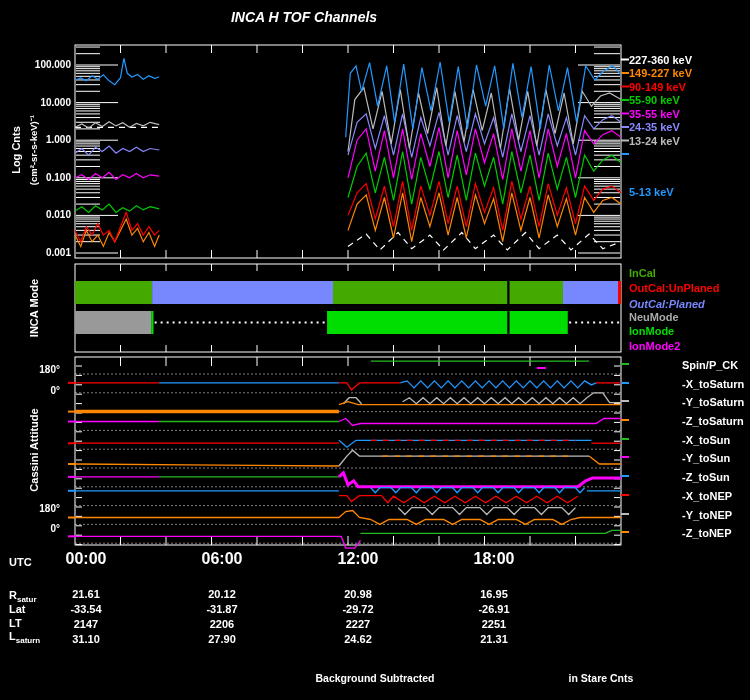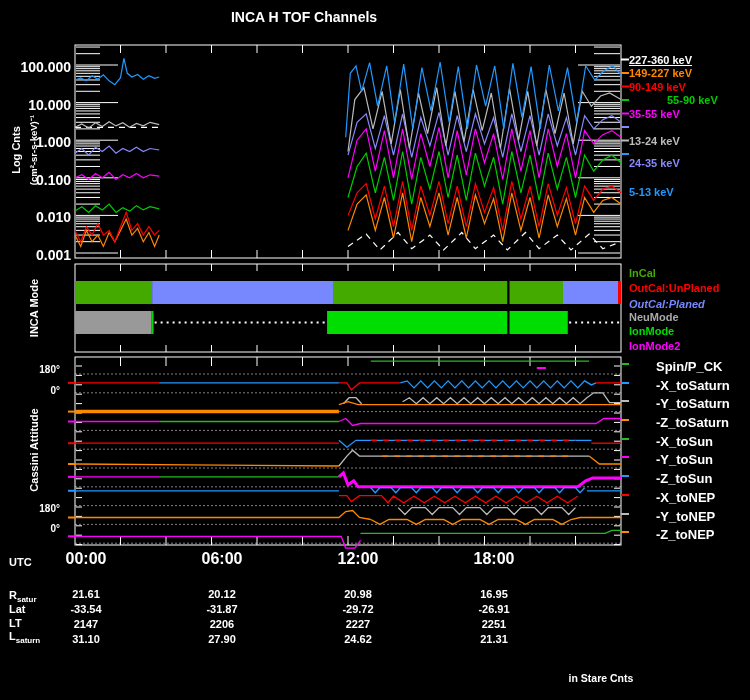--- a/index.html
+++ b/index.html
@@ -1,25 +1,25 @@
 <!DOCTYPE html>
 <html><head>
 <meta charset="utf-8">
 <style>
   html,body{margin:0;padding:0;background:#000;}
   .page{position:relative;width:750px;height:700px;background:#000;overflow:hidden;
         font-family:"Liberation Sans",sans-serif;font-weight:bold;color:#fff;}
   svg{position:absolute;left:0;top:0;}
   .t{position:absolute;white-space:nowrap;}
-  .title{top:9px;left:0;width:608px;text-align:center;font-size:14px;}
+  .title{top:9px;left:0;width:608px;text-align:center;font-size:14px;font-style:italic;}
   .subtitle{top:27px;left:0;width:750px;text-align:center;font-size:10px;}
-  .yt{font-size:14px;width:60px;left:11px;text-align:right;}
+  .yt{font-size:10px;width:60px;left:11px;text-align:right;}
   .ayt{font-size:10px;width:42px;left:18px;text-align:right;}
   .lg{font-size:11px;left:629px;}
-  .alab{font-size:13px;left:608px;color:#fff;padding-left:48px;}
+  .alab{font-size:11px;left:634px;color:#fff;padding-left:48px;}
   .xt{font-size:16px;width:60px;text-align:center;top:550px;}
   .val{font-size:11px;width:70px;text-align:center;}
   .rlab{font-size:11px;left:9px;}
   .rlab sub{font-size:8px;}
   .rot{transform:translate(-50%,-50%) rotate(-90deg);transform-origin:center;font-size:11px;}
   .foot{font-size:10.5px;}
 </style>
 </head>
 <body>
 
@@ -336,26 +336,26 @@
 
   <div class="t rot" style="left:16px;top:150px;">Log Cnts</div>
   <div class="t rot" style="left:33px;top:150px;font-size:9.5px;">(cm²-sr-s-keV)⁻¹</div>
   <div class="t yt" style="top:59px">100.000</div>
   <div class="t yt" style="top:97px">10.000</div>
   <div class="t yt" style="top:134px">1.000</div>
   <div class="t yt" style="top:172px">0.100</div>
   <div class="t yt" style="top:209px">0.010</div>
   <div class="t yt" style="top:247px">0.001</div>
 
-  <div class="t lg" style="top: 54px; color: rgb(255, 255, 255); text-decoration: underline;">227-360 keV</div>
+  <div class="t lg" style="top: 54px; color: rgb(255, 255, 255);">227-360 keV</div>
   <div class="t lg" style="top: 67px; color: rgb(255, 136, 0);">149-227 keV</div>
   <div class="t lg" style="top: 81px; color: rgb(255, 0, 0);">90-149 keV</div>
-  <div class="t lg" style="top: 94px; color: rgb(0, 204, 0); margin-left: 38px;">55-90 keV</div>
+  <div class="t lg" style="top: 94px; color: rgb(0, 204, 0);">55-90 keV</div>
   <div class="t lg" style="top: 108px; color: rgb(255, 0, 255);">35-55 keV</div>
-  <div class="t lg" style="top: 121px; color: rgb(136, 136, 255); margin-top: 36px;">24-35 keV</div>
+  <div class="t lg" style="top: 121px; color: rgb(136, 136, 255);">24-35 keV</div>
   <div class="t lg" style="top: 135px; color: rgb(187, 187, 187);">13-24 keV</div>
   <div class="t lg" style="top: 148px; color: rgb(34, 153, 255); margin-top: 38px;">5-13 keV</div>
 
   <div class="t rot" style="left:34px;top:308px;">INCA Mode</div>
   <div class="t lg" style="top: 267px; color: rgb(68, 170, 0);">InCal</div>
   <div class="t lg" style="top: 282px; color: rgb(255, 0, 0);">OutCal:UnPlaned</div>
   <div class="t lg" style="top: 298px; color: rgb(119, 136, 255); font-style: italic;">OutCal:Planed</div>
   <div class="t lg" style="top: 311px; color: rgb(170, 170, 170);">NeuMode</div>
   <div class="t lg" style="top: 325px; color: rgb(0, 221, 0);">IonMode</div>
   <div class="t lg" style="top: 340px; color: rgb(255, 0, 255);">IonMode2</div>
@@ -397,14 +397,15 @@
   <div class="t val" style="left:459px;top:603px">-26.91</div>
   <div class="t val" style="left:51px;top:618px">2147</div>
   <div class="t val" style="left:187px;top:618px">2206</div>
   <div class="t val" style="left:323px;top:618px">2227</div>
   <div class="t val" style="left:459px;top:618px">2251</div>
   <div class="t val" style="left:51px;top:633px">31.10</div>
   <div class="t val" style="left:187px;top:633px">27.90</div>
   <div class="t val" style="left:323px;top:633px">24.62</div>
   <div class="t val" style="left:459px;top:633px">21.31</div>
 
+  <div class="t foot" style="left:255px;top:672px;width:240px;text-align:center">Background Subtracted</div>
   <div class="t foot" style="left:521px;top:672px;width:160px;text-align:center">in Stare Cnts</div>
 </div>
 
 </body></html>

